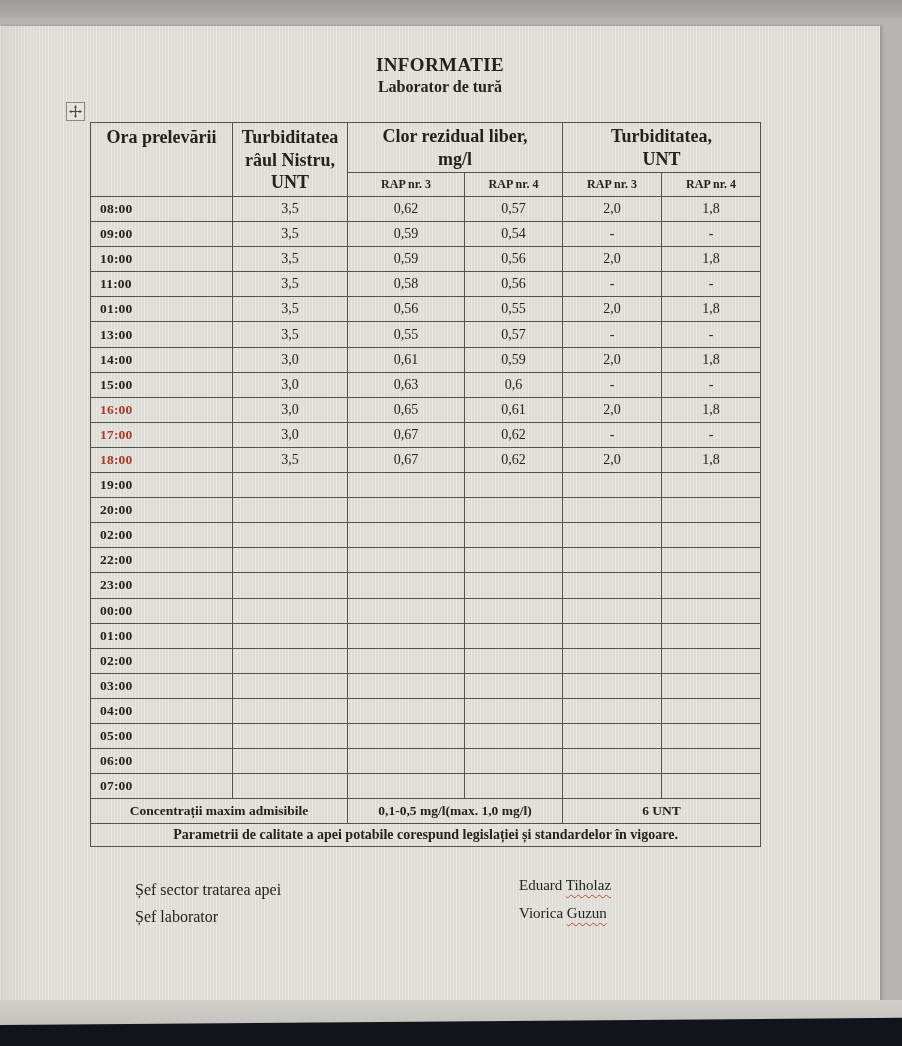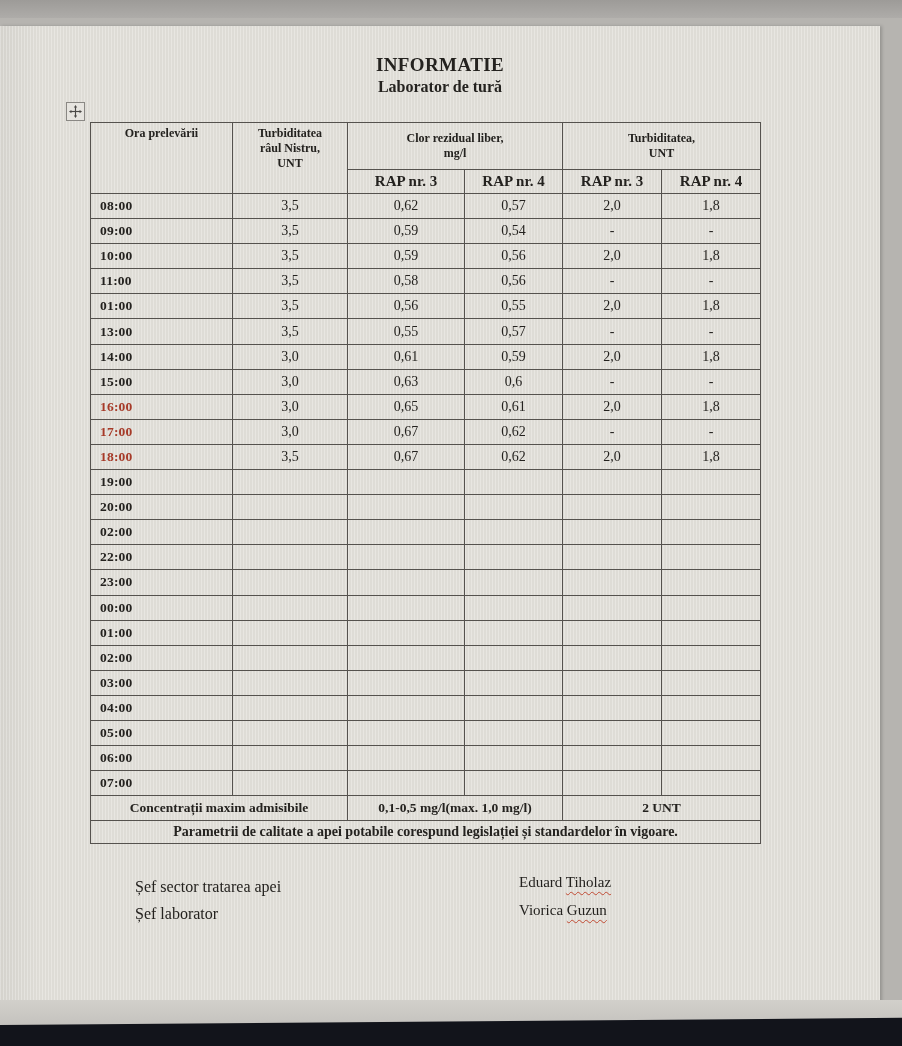--- a/index.html
+++ b/index.html
@@ -49,26 +49,26 @@
     position: absolute; left: -24px; top: -20px; width: 19px; height: 19px;
     background: #e6e4df; border: 1px solid #8a8884;
     display: flex; align-items: center; justify-content: center;
     cursor: move;
   }
   table { border-collapse: collapse; width: 670px; table-layout: fixed; }
   col.c1 { width: 142px; } col.c2 { width: 115px; } col.c3 { width: 117px; }
   col.c4 { width: 98px; }  col.c5 { width: 99px; }  col.c6 { width: 99px; }
   th, td { border: 1.5px solid #55524e; }
   thead th {
-    font-size: 12px; font-weight: bold; text-align: center;
-    line-height: 1.25; padding: 8px 2px;
+    font-size: 18px; font-weight: bold; text-align: center;
+    line-height: 1.25; padding: 2px 2px;
   }
   th.v-top { vertical-align: top; padding-top: 3px; }
   .th-pre { white-space: pre-line; }
-  tr.sub-head th { height: 24px; font-size: 15px; padding: 0; }
+  tr.sub-head th { height: 24px; font-size: 12px; padding: 0; }
   tbody tr { height: 25.1px; }
   tbody td { font-size: 14px; text-align: center; vertical-align: middle; }
   td.c-time {
     text-align: left; padding-left: 9px;
     font-size: 13.5px; font-weight: bold; letter-spacing: 0.2px;
   }
   td.c-time.red { color: #a63a28; }
   tfoot td { font-weight: bold; text-align: center; }
   tr.max-row { height: 25px; }
   tr.max-row td { font-size: 13.5px; }
@@ -334,21 +334,21 @@
               <td class="c-val"></td>
               <td class="c-val"></td>
               <td class="c-val"></td>
               <td class="c-val"></td>
             </tr>
           </tbody>
         <tfoot>
           <tr class="max-row">
             <td colspan="2" class="max-label">Concentrații maxim admisibile</td>
             <td colspan="2">0,1-0,5 mg/l(max. 1,0 mg/l)</td>
-            <td colspan="2">2 UNT</td>
+            <td colspan="2">6 UNT</td>
           </tr>
           <tr class="note-row">
             <td colspan="6">Parametrii de calitate a apei potabile corespund legislației și standardelor în vigoare.</td>
           </tr>
         </tfoot>
       </table>
     </div>
 
     <div class="signatures">
       <div class="sig-roles">

